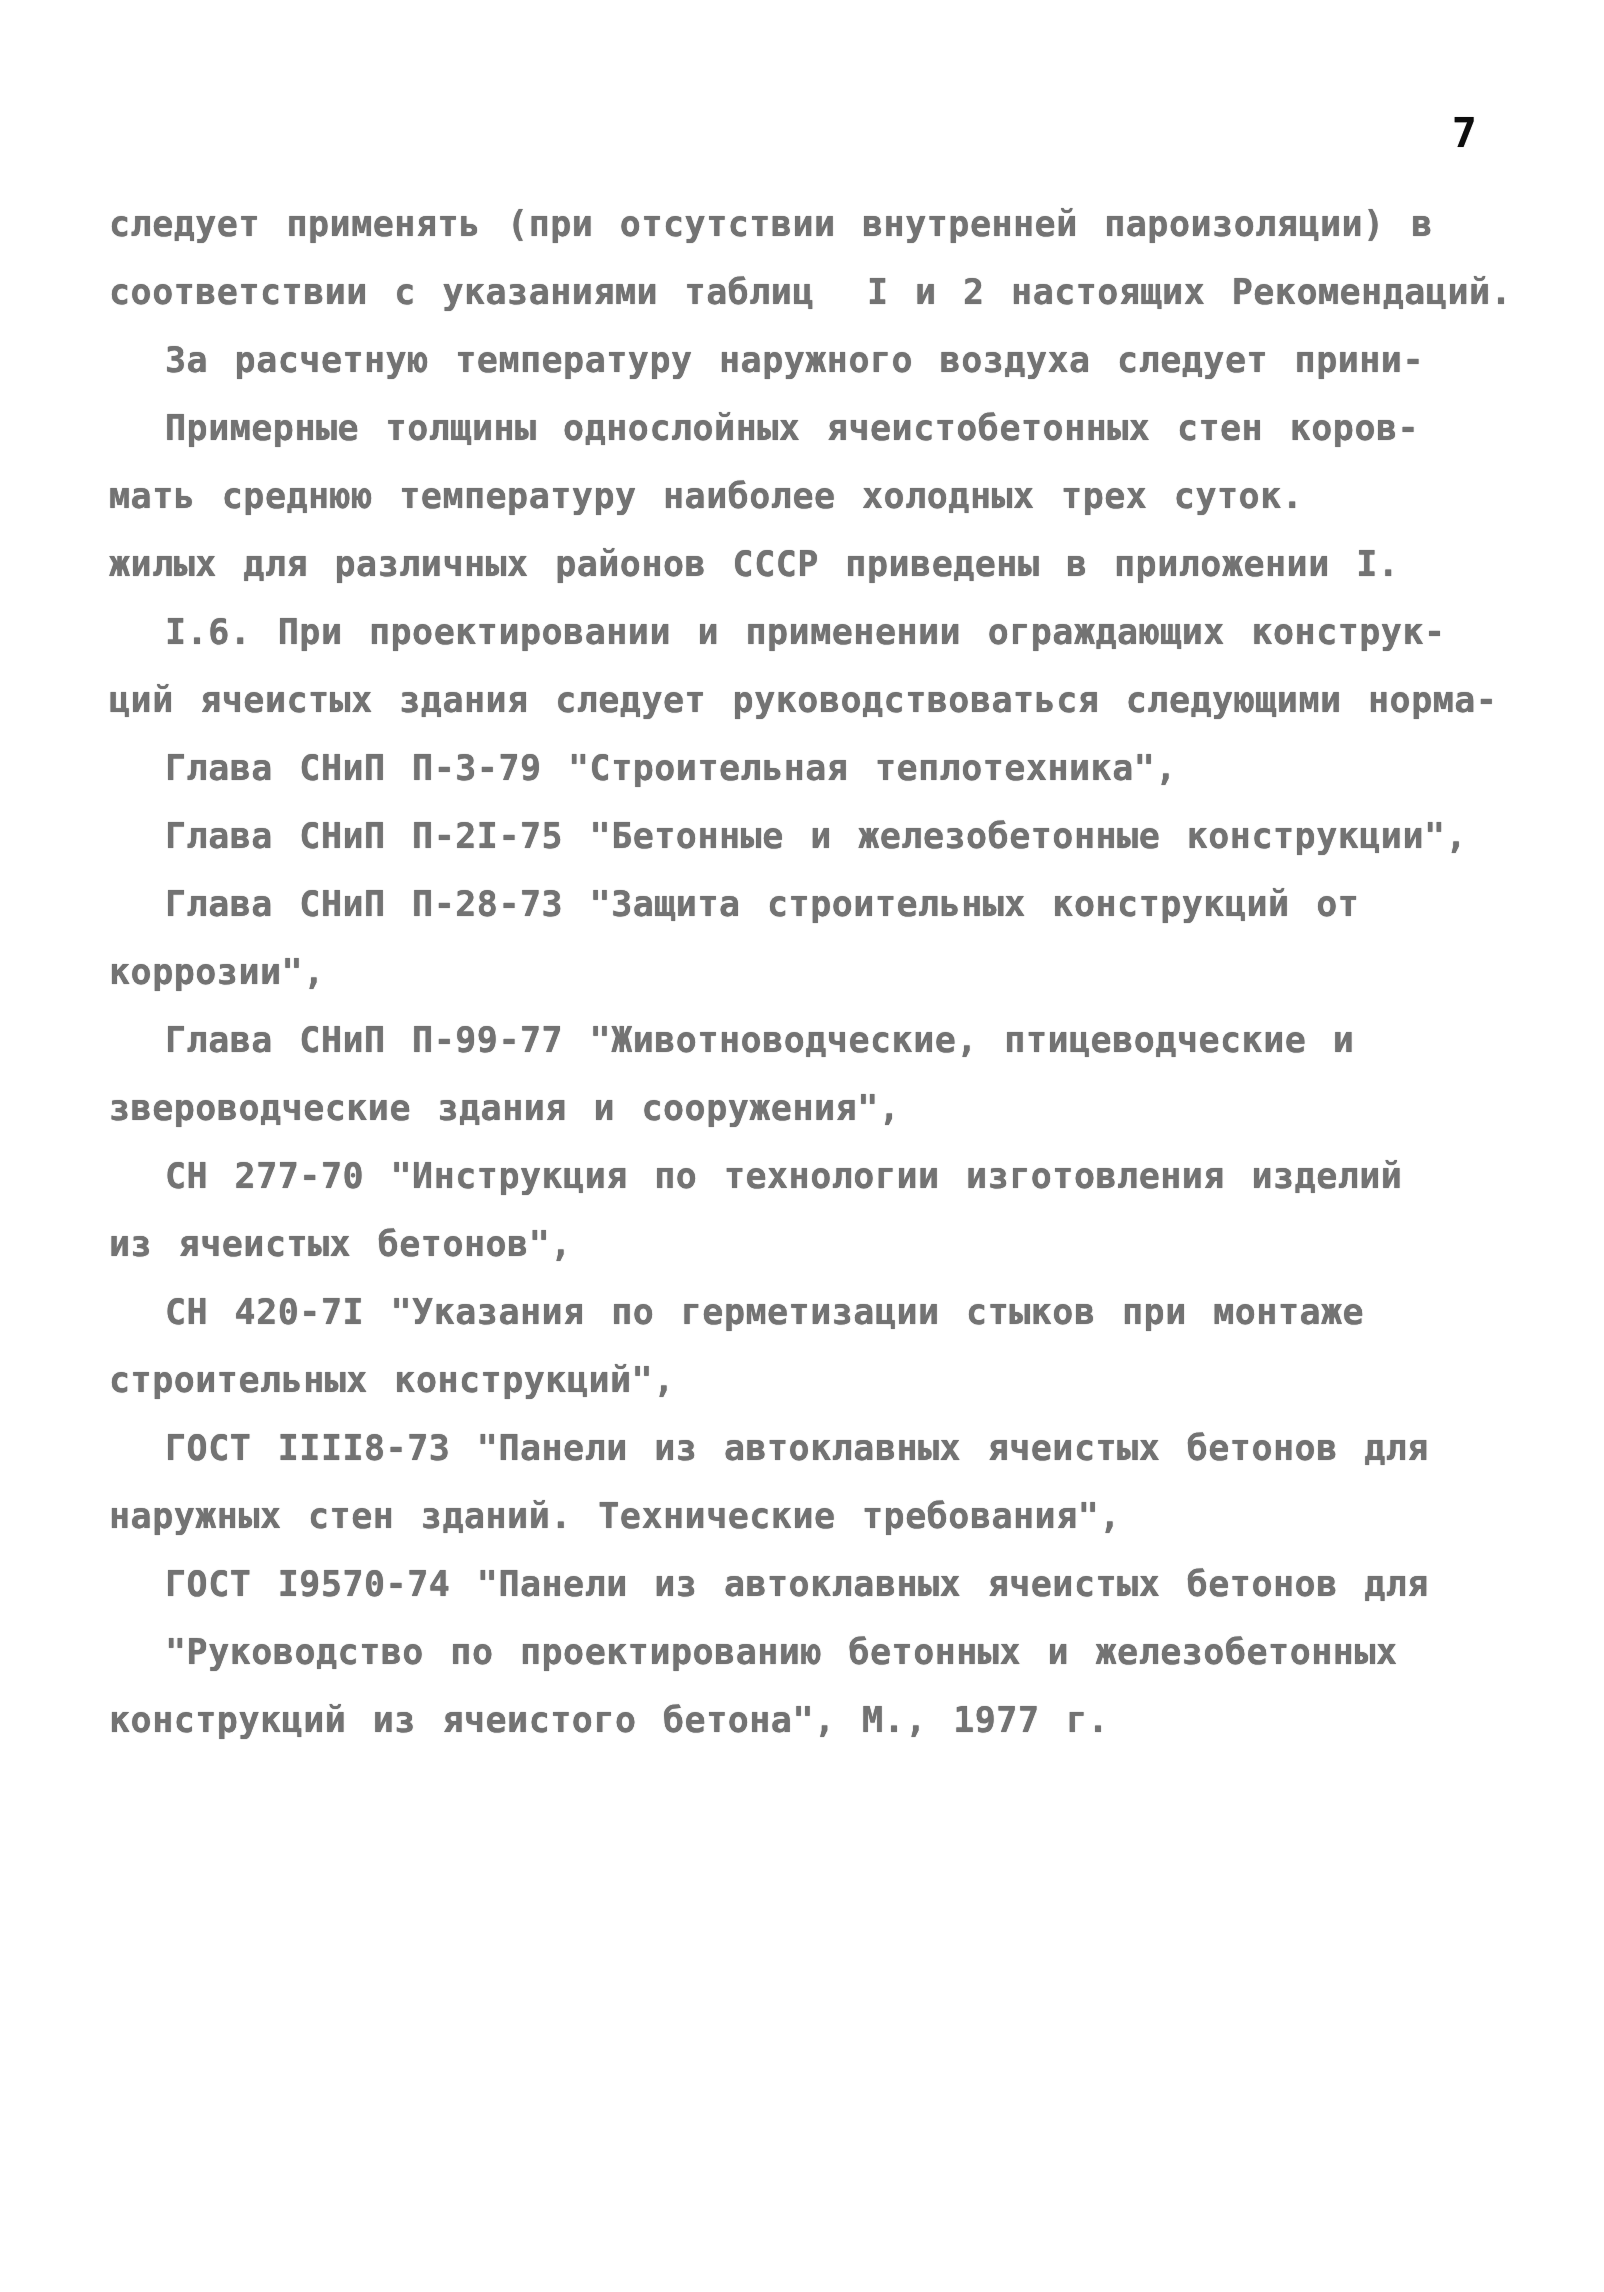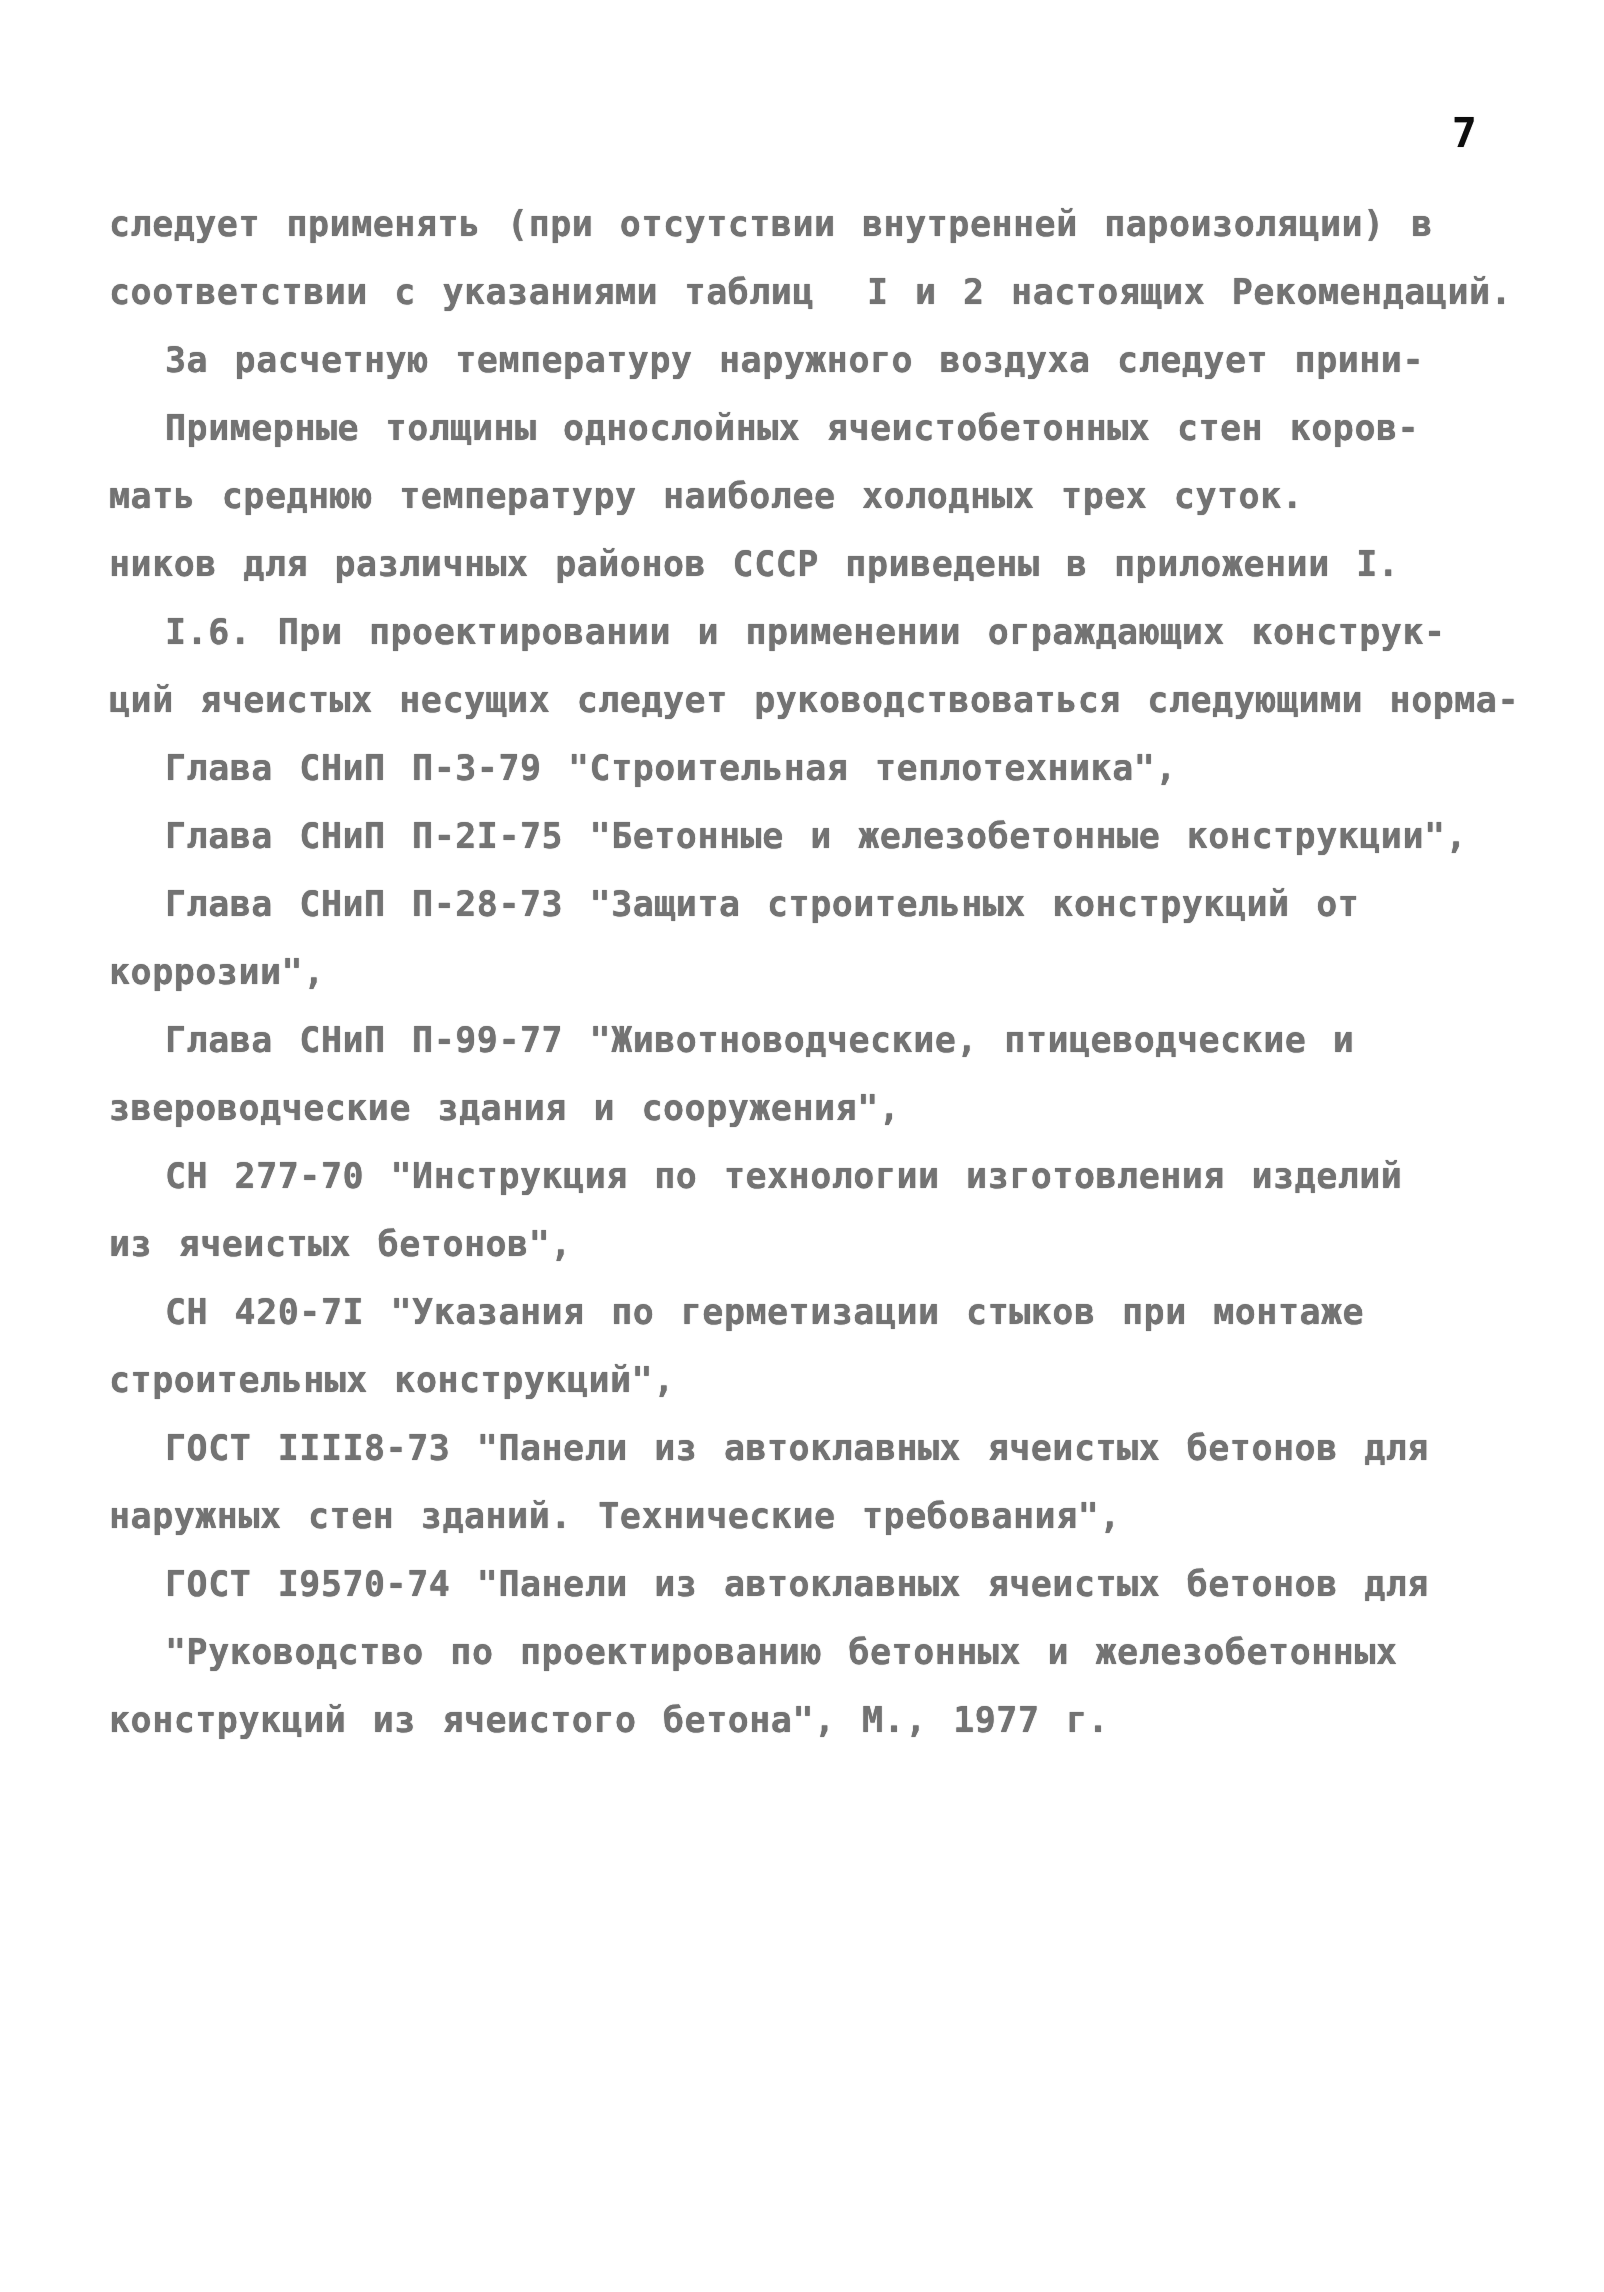--- a/index.html
+++ b/index.html
@@ -51,23 +51,23 @@
 <body>
 
 <div class="page">
   <div class="page-number">7</div>
   <div class="text-block" id="text-block">
       <div class="line">следует применять (при отсутствии внутренней пароизоляции) в</div>
       <div class="line">соответствии с указаниями таблиц  I и 2 настоящих Рекомендаций.</div>
       <div class="line indent">За расчетную температуру наружного воздуха следует прини-</div>
       <div class="line indent">Примерные толщины однослойных ячеистобетонных стен коров-</div>
       <div class="line">мать среднюю температуру наиболее холодных трех суток.</div>
-      <div class="line">ников для различных районов СССР приведены в приложении I.</div>
+      <div class="line">жилых для различных районов СССР приведены в приложении I.</div>
       <div class="line indent">I.6. При проектировании и применении ограждающих конструк-</div>
-      <div class="line">ций ячеистых несущих следует руководствоваться следующими норма-</div>
+      <div class="line">ций ячеистых здания следует руководствоваться следующими норма-</div>
       <div class="line indent">Глава СНиП П-3-79 "Строительная теплотехника",</div>
       <div class="line indent">Глава СНиП П-2I-75 "Бетонные и железобетонные конструкции",</div>
       <div class="line indent">Глава СНиП П-28-73 "Защита строительных конструкций от</div>
       <div class="line">коррозии",</div>
       <div class="line indent">Глава СНиП П-99-77 "Животноводческие, птицеводческие и</div>
       <div class="line">звероводческие здания и сооружения",</div>
       <div class="line indent">СН 277-70 "Инструкция по технологии изготовления изделий</div>
       <div class="line">из ячеистых бетонов",</div>
       <div class="line indent">СН 420-7I "Указания по герметизации стыков при монтаже</div>
       <div class="line">строительных конструкций",</div>

